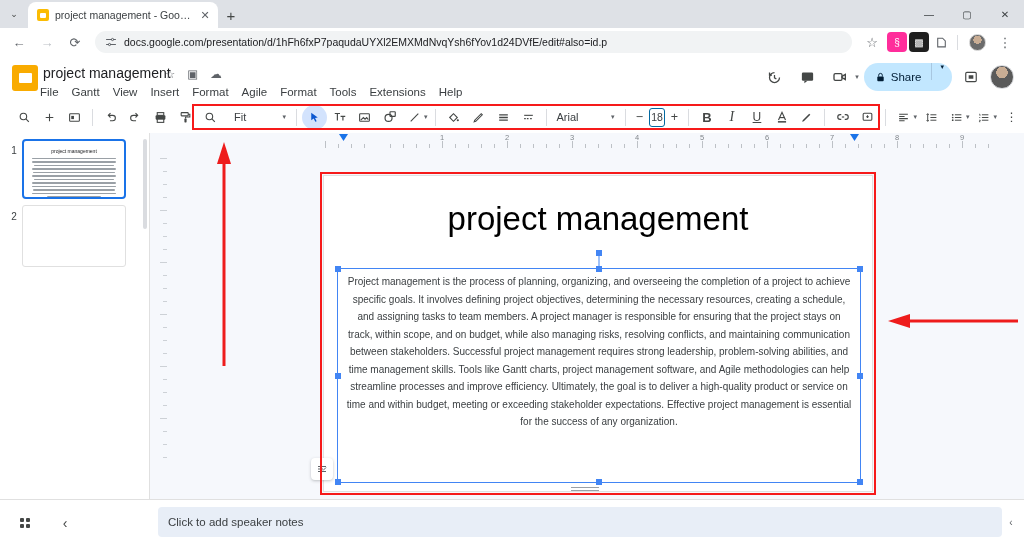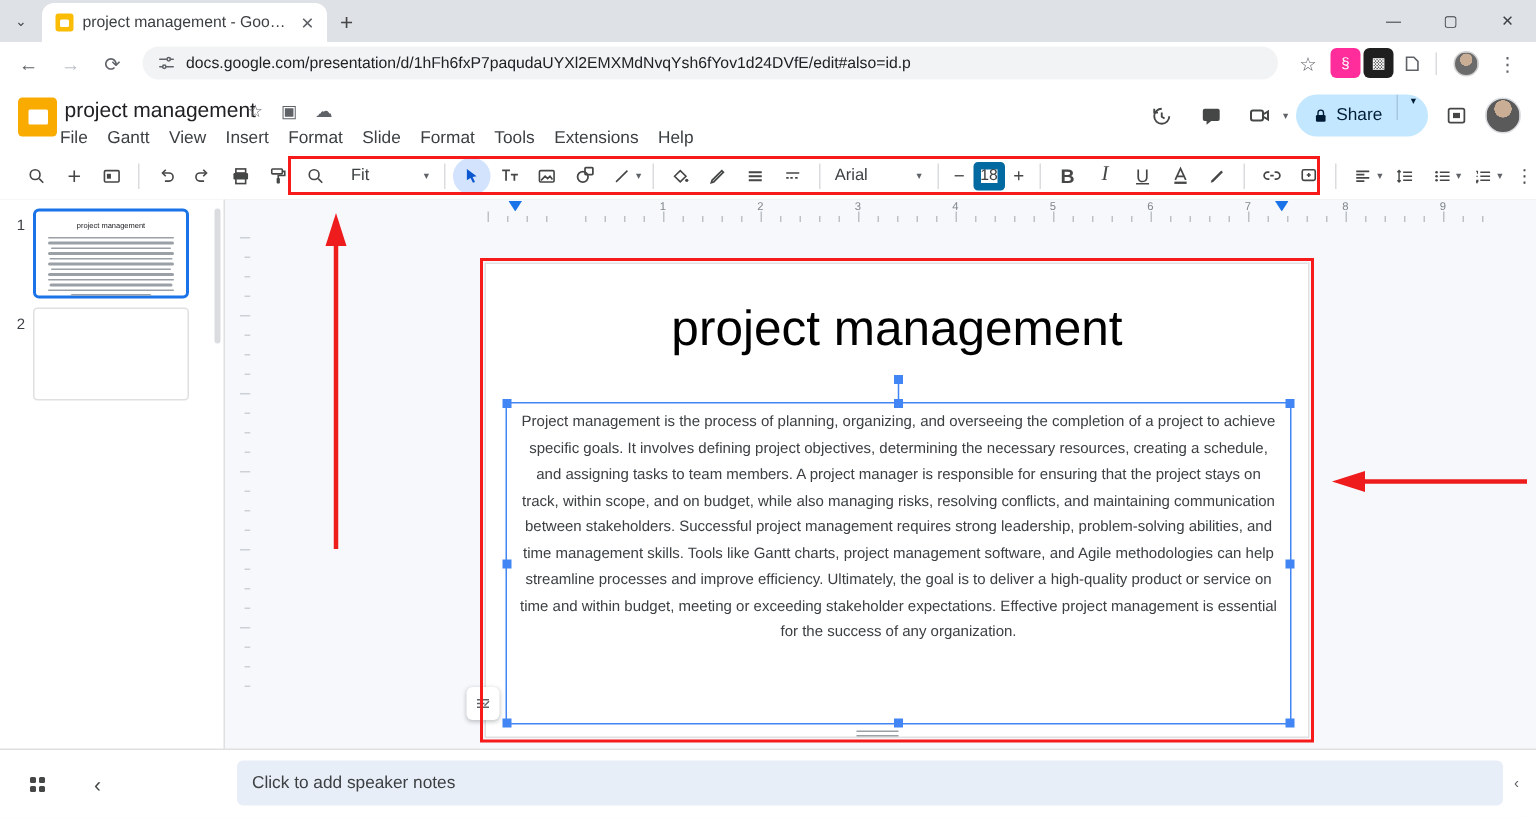--- a/index.html
+++ b/index.html
@@ -96,21 +96,21 @@
   
   .toolbar { position: absolute; left: 0; top: 101px; width: 1024px; height: 32px;
     background: #fff; display: flex; align-items: center; padding-left: 12px; }
   .tb { width: 25px; height: 25px; border-radius: 50%; display: flex; align-items: center;
     justify-content: center; color: #444746; font-size: 12.5px; flex: none; }
   .tb.active { background: #d3e3fd; color: #0b57d0; }
   .tb-sep { width: 1px; height: 17px; background: #dadce0; margin: 0 5px; flex: none; }
   .tb-select { height: 36px; display: flex; align-items: center; gap: 4px; padding: 0 5px;
     font-size: 11px; color: #3c4043; flex: none; }
   .tb-select .caret { font-size: 7px; color: #5f6368; }
-  .fontsize-box { width: 25px; height: 19px; border: 5px solid #0369a1; border-radius: 3px;
+  .fontsize-box { width: 25px; height: 19px; border: 1px solid #0369a1; border-radius: 3px;
     display:flex; align-items:center; justify-content:center; font-size: 10.5px; color:#3c4043; }
   .tb-caret { font-size: 7px; color: #5f6368; margin-left: -3px; margin-right: 2px; }
 
   
   .anno-toolbar {
     position: absolute; left: 192px; top: 104px; width: 688px; height: 26px;
     border: 2px solid #f61a1a; pointer-events: none;
   }
   .anno-arrow-up {
     position: absolute; left: 216px; top: 140px; width: 16px; height: 226px; pointer-events:none;
@@ -253,21 +253,21 @@
       <span>☆</span>
       <span>▣</span>
       <span>☁</span>
     </div>
     <div class="menubar">
       <span>File</span>
       <span>Gantt</span>
       <span>View</span>
       <span>Insert</span>
       <span>Format</span>
-      <span>Slide</span>
+      <span>Agile</span>
       <span>Format</span>
       <span>Tools</span>
       <span>Extensions</span>
       <span>Help</span>
     </div>
     <div class="header-right">
       <div class="hicon">
         <svg width="15" height="15" viewBox="0 0 24 24">
             <path d="M12 4a8 8 0 108 8" fill="none" stroke="#444746" stroke-width="2"></path>
             <path d="M4 4v4h4" fill="none" stroke="#444746" stroke-width="2"></path>

